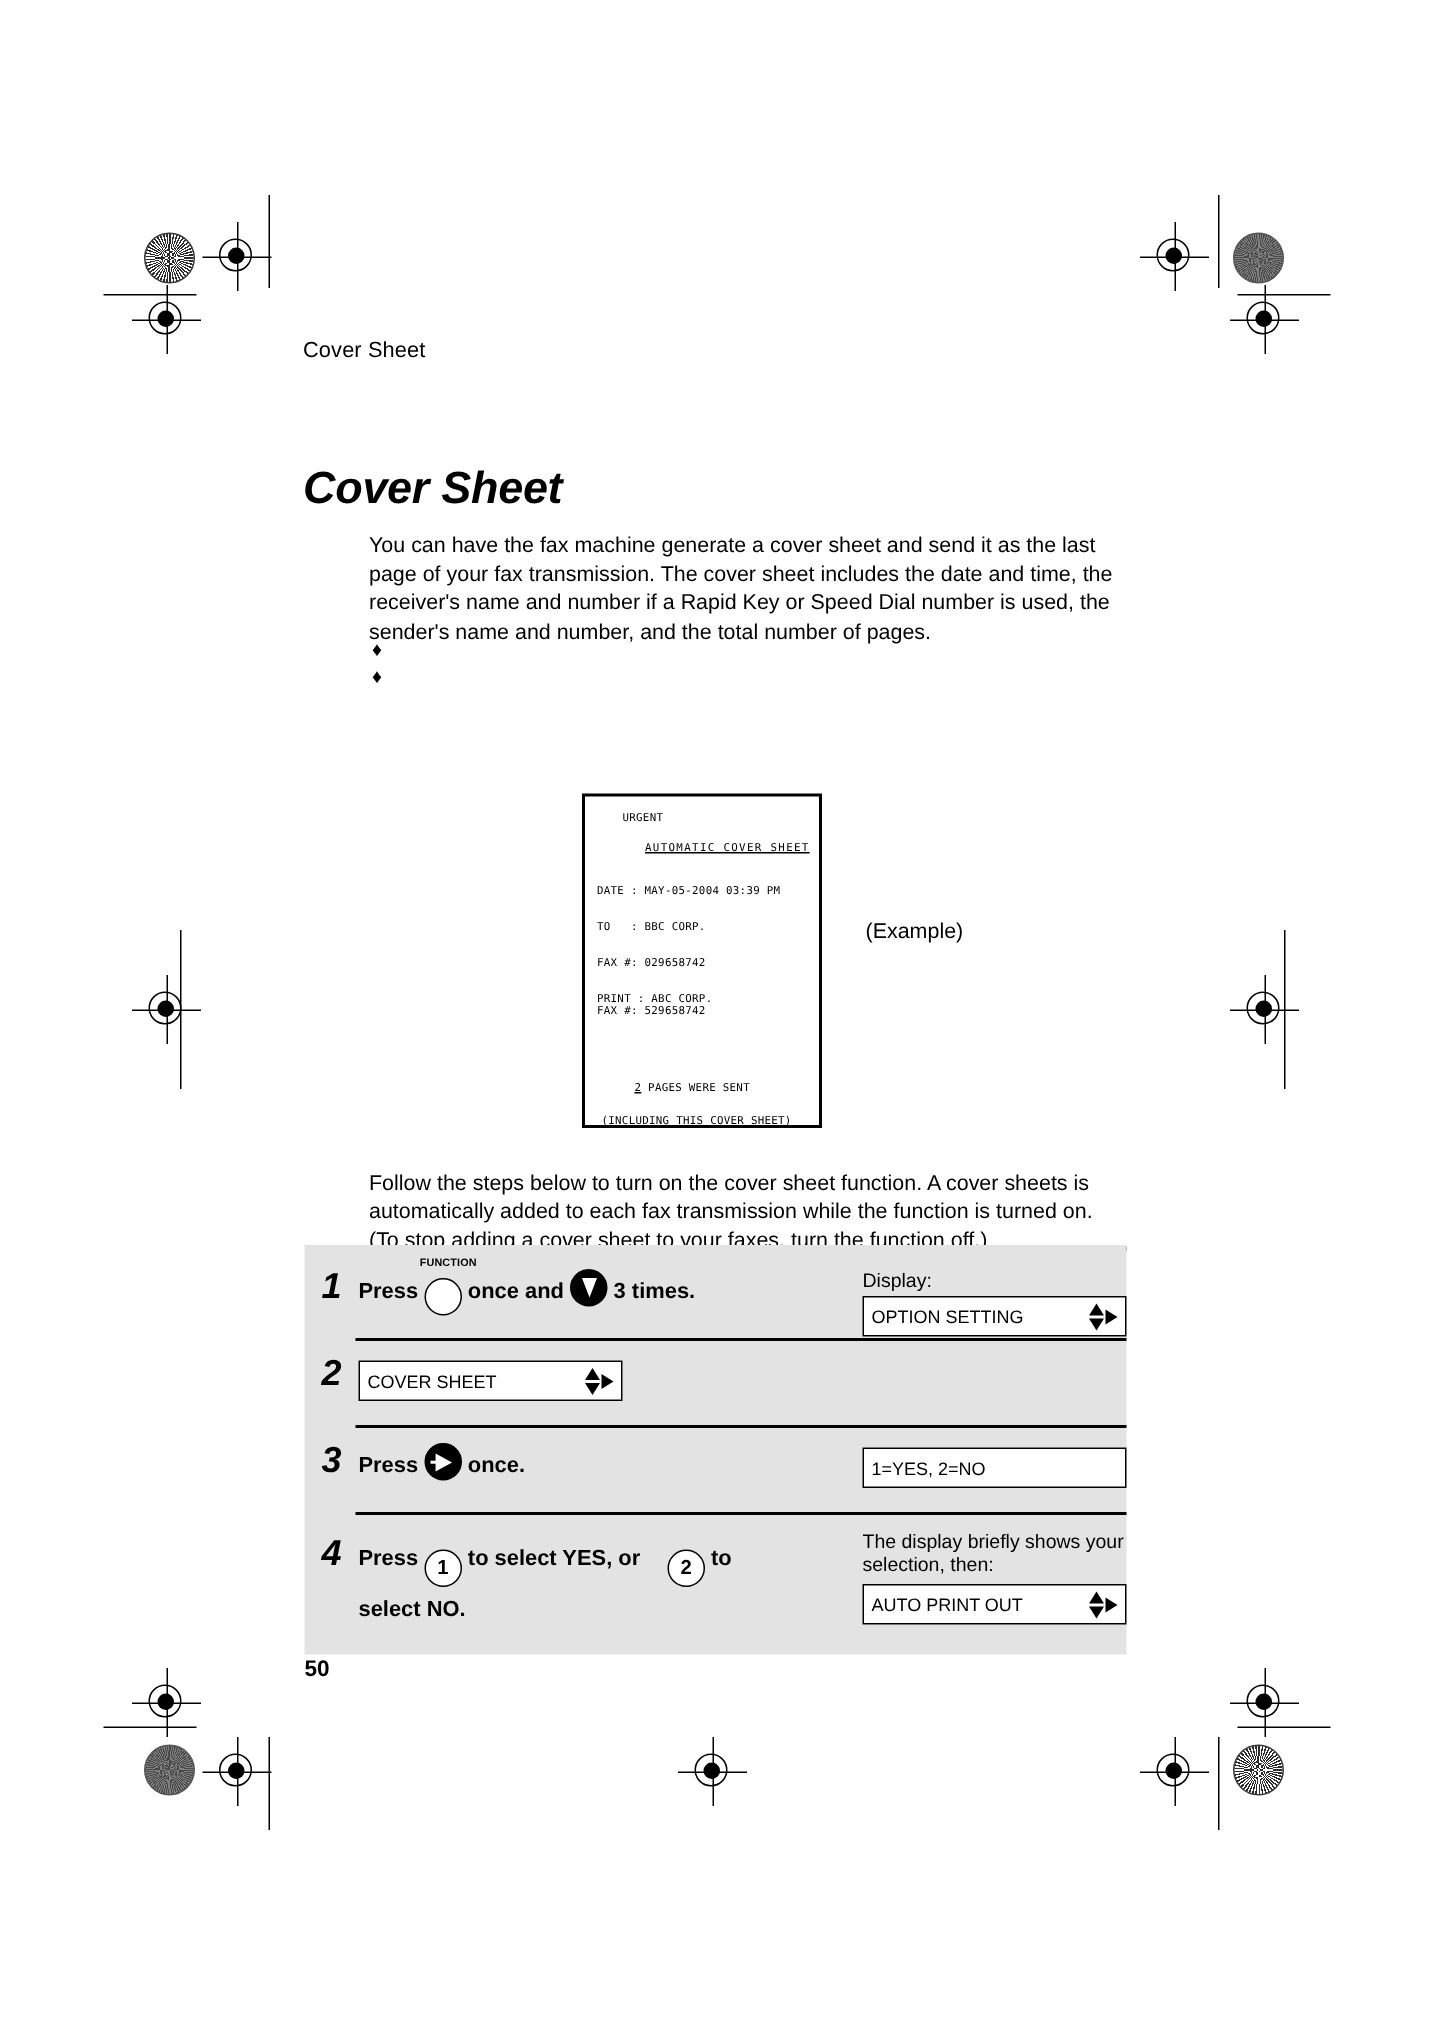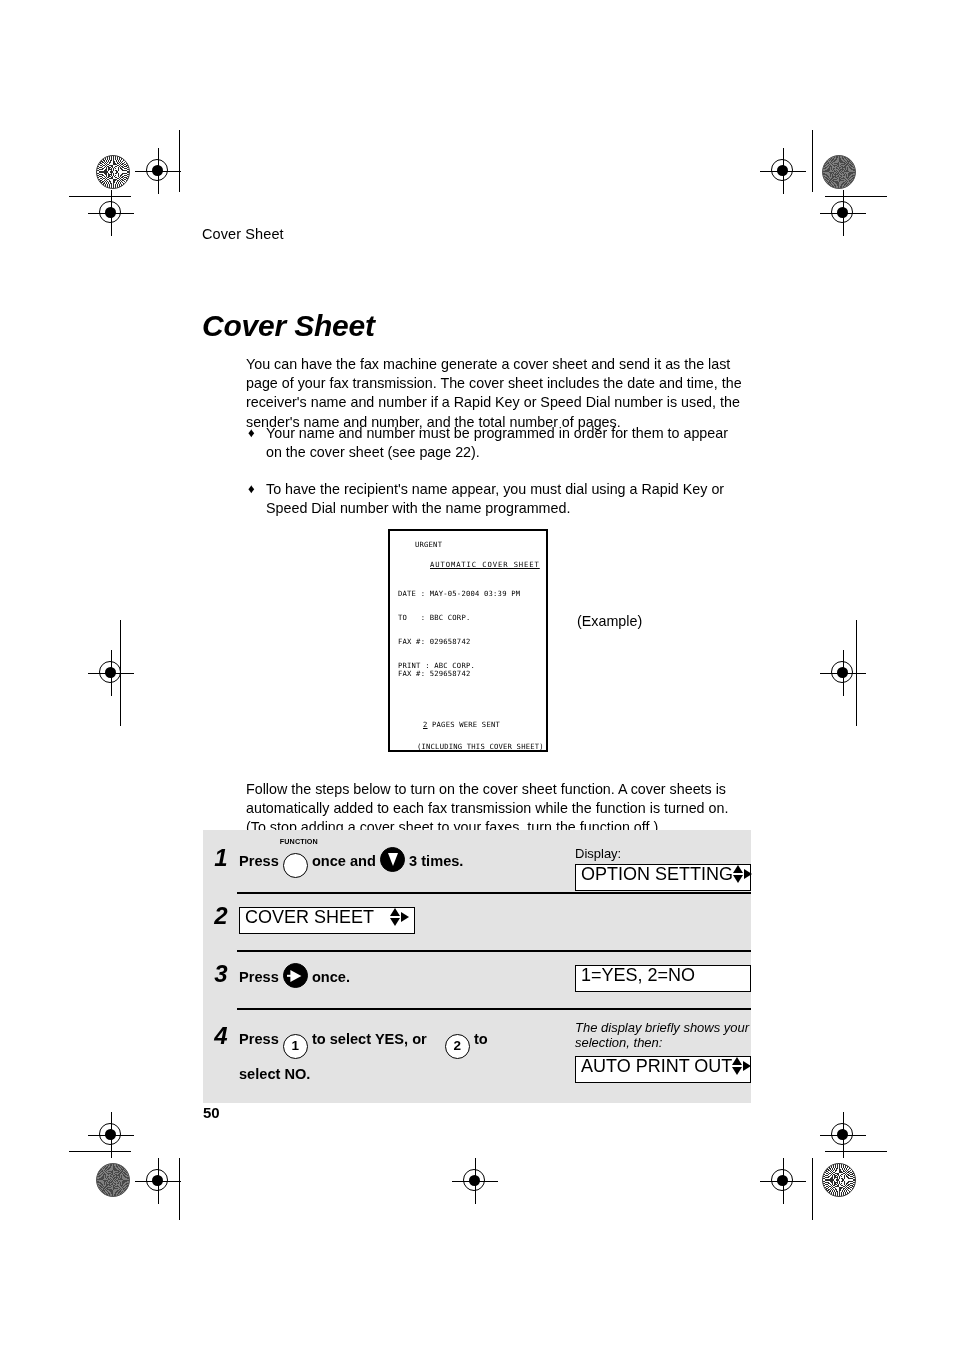--- a/index.html
+++ b/index.html
@@ -139,21 +139,21 @@
   .fax-line { position: absolute; white-space: pre; }
   .fax-urgent { left: 8px;  top: 9px; padding-left: 17px; }
   .fax-title  { left: 40px; top: 29px; text-decoration: underline; letter-spacing: .9px; }
   .fax-date   { left: 8px;  top: 58px; }
   .fax-to     { left: 8px;  top: 82px; }
   .fax-faxa   { left: 8px;  top: 106px; }
   .fax-from   { left: 8px;  top: 130px; }
   .fax-faxb   { left: 8px;  top: 138px; }
   .fax-pages  { left: 33px; top: 189px; }
   .fax-pages .cnt { text-decoration: underline; }
-  .fax-incl   { left: 27px; top: 211px; }
+  .fax-incl   { left: 11px; top: 211px; }
 
   .example-label {
     position: absolute;
     left: 577px;
     top: 613px;
     font-size: 14.3px;
   }
 
   .follow {
     position: absolute;
@@ -293,23 +293,23 @@
     font-weight: normal;
     line-height: 16px;
     margin-bottom: 2px;
   }
   .lcd {
     border: 1.8px solid #000;
     background: #ffffff;
     height: 27px;
     box-sizing: border-box;
     display: flex;
-    align-items: flex-start;
+    align-items: center;
     padding: 0 5px;
-    font-size: 18px;
+    font-size: 12px;
     font-weight: normal;
     line-height: 1;
     white-space: nowrap;
   }
   .lcd .lcd-text { flex: 1 1 auto; }
   .lcd .lcd-arrows {
     flex: 0 0 auto;
     display: flex;
     align-items: center;
     gap: 1px;
@@ -439,25 +439,23 @@
 <div class="starmark" style="left:822px; top:1163px;"></div>
 <div class="trimline" style="left:812px; top:1158px; width:1.4px; height:62px;"></div>
 
 <div class="running-head">Cover Sheet</div>
 <h1 class="page-title">Cover Sheet</h1>
 <p class="intro">You can have the fax machine generate a cover sheet and send it as the last page of your fax transmission. The cover sheet includes the date and time, the receiver's name and number if a Rapid Key or Speed Dial number is used, the sender's name and number, and the total number of pages.</p>
 
 <div class="bullets">
   <div class="bullet">
     <span class="dia">♦</span>
-    <span>Your name and number must be programmed in order for them to appear on the cover sheet (see page 22).</span>
   </div>
   <div class="bullet">
     <span class="dia">♦</span>
-    <span>To have the recipient's name appear, you must dial using a Rapid Key or Speed Dial number with the name programmed.</span>
   </div>
 </div>
 
 <div class="fax-box">
   <div class="fax-line fax-urgent">URGENT</div>
   <div class="fax-line fax-title">AUTOMATIC COVER SHEET</div>
   <div class="fax-line fax-date">DATE : MAY-05-2004 03:39 PM</div>
   <div class="fax-line fax-to">TO   : BBC CORP.</div>
   <div class="fax-line fax-faxa">FAX #: 029658742</div>
   <div class="fax-line fax-from">PRINT : ABC CORP.</div>
@@ -537,21 +535,21 @@
     <div class="step-body" style="padding-top:4px;">
       <span>Press</span>
       <span class="key digit">1</span>
       <span>to select YES, or</span>
       <span class="key digit" style="margin-left:14px;">2</span>
       <span>to</span>
       <br>
       <span>select NO.</span>
     </div>
     <div class="step-disp">
-      <div class="disp-label" style="line-height:15px; margin-bottom:6px;font-style:italic;">The display briefly shows your selection, then:</div>
+      <div class="disp-label" style="line-height:15px; margin-bottom:6px;">The display briefly shows your selection, then:</div>
       <div class="lcd">
         <span class="lcd-text">AUTO PRINT OUT</span>
         <span class="lcd-arrows">
           <span class="ud">
               <span class="u"></span>
               <span class="d"></span>
             </span>
           <span class="rt"></span>
         </span>
       </div>

